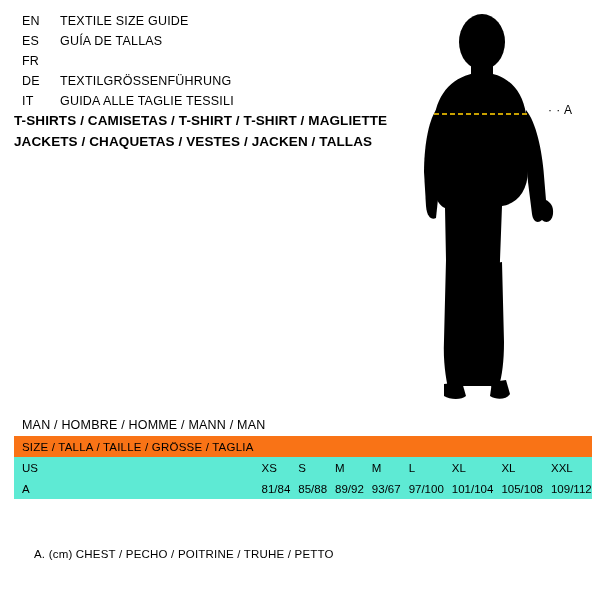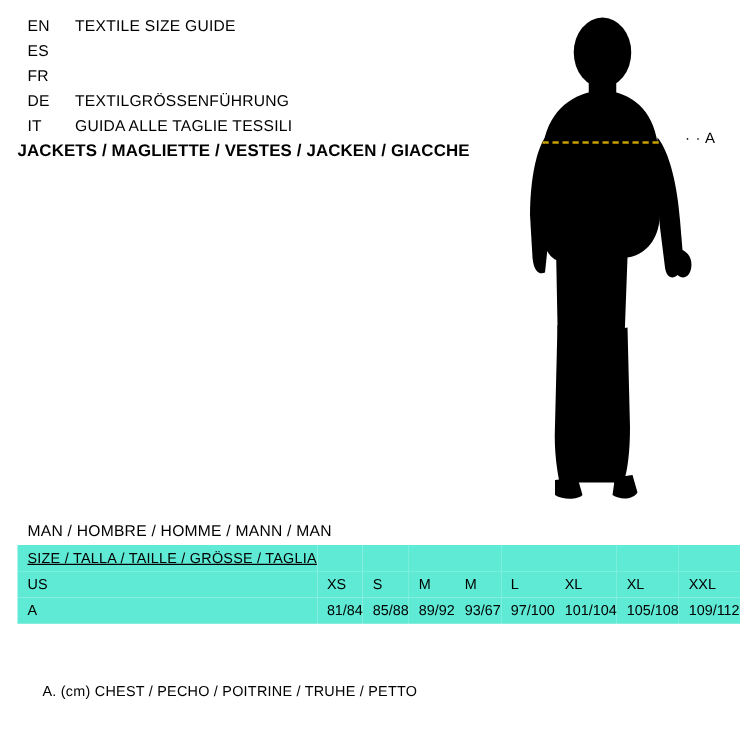--- a/index.html
+++ b/index.html
@@ -97,23 +97,22 @@
     width: 572px;
     font-size: 11.5px;
   }
   table.size-table td {
     padding: 2px 0 2px 8px;
     height: 17px;
     vertical-align: middle;
     white-space: nowrap;
   }
   tr.header-row {
-    background: #5eead4;
+    background: #f97316;
     font-weight: normal;
-    text-decoration: underline;
   }
   tr.header-row td {
     font-size: 11.5px;
     letter-spacing: 0.2px;
   }
   tr.shaded {
     background: #5eead4;
   }
   tr.plain {
     background: #ffffff;
@@ -138,36 +137,38 @@
 
 <div class="page">
 
   <div class="legend">
     <div class="legend-row">
       <span class="legend-code">EN</span>
       <span class="legend-text">TEXTILE SIZE GUIDE</span>
     </div>
     <div class="legend-row">
       <span class="legend-code">ES</span>
+      <span class="legend-text">GUÍA DE TALLAS</span>
     </div>
     <div class="legend-row">
       <span class="legend-code">FR</span>
     </div>
     <div class="legend-row">
       <span class="legend-code">DE</span>
       <span class="legend-text">TEXTILGRÖSSENFÜHRUNG</span>
     </div>
     <div class="legend-row">
       <span class="legend-code">IT</span>
       <span class="legend-text">GUIDA ALLE TAGLIE TESSILI</span>
     </div>
   </div>
 
   <div class="categories">
-    <div class="cat-line">JACKETS / MAGLIETTE / VESTES / JACKEN / GIACCHE</div>
+    <div class="cat-line">T-SHIRTS / CAMISETAS / T-SHIRT / T-SHIRT / MAGLIETTE</div>
+    <div class="cat-line">JACKETS / CHAQUETAS / VESTES / JACKEN / TALLAS</div>
   </div>
 
   <div class="figure-wrap">
     <svg class="figure-svg" width="200" height="400" viewBox="0 0 200 400">
 
       <ellipse cx="82" cy="32" rx="23" ry="28" fill="#000000"></ellipse>
 
       <rect x="71" y="52" width="22" height="16" fill="#000000"></rect>
 
       <path d="M82 62 C58 64 40 78 35 104 L33 168 C33 188 40 196 45 198

